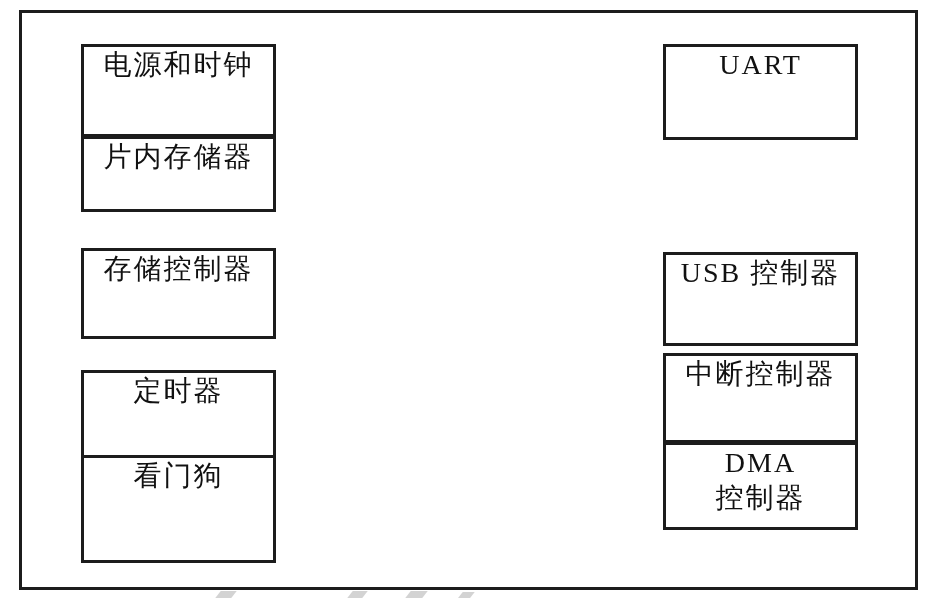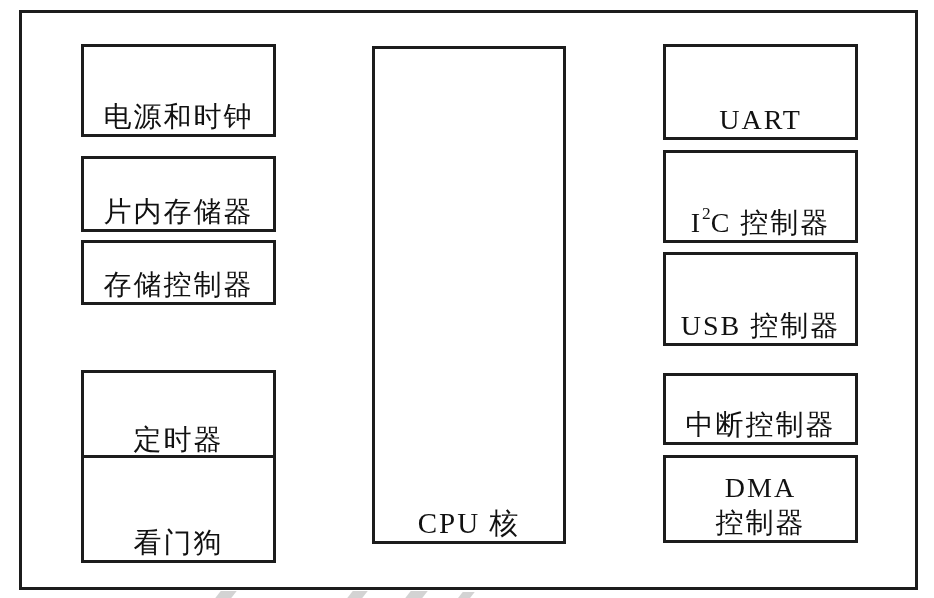--- a/index.html
+++ b/index.html
@@ -25,21 +25,21 @@
     border: 3px solid #1c1c1c;
     box-sizing: border-box;
     background: #ffffff;
   }
   .block {
     position: absolute;
     box-sizing: border-box;
     border: 3px solid #1c1c1c;
     background: #ffffff;
     display: flex;
-    align-items: flex-end;
+    align-items: flex-start;
     justify-content: center;
     text-align: center;
     font-size: 28px;
     letter-spacing: 2px;
     line-height: 1.25;
   }
   .col-left  { left: 81px;  width: 195px; }
   .col-right { left: 663px; width: 195px; }
   .block-cpu {
     left: 372px;
@@ -70,50 +70,44 @@
 </head>
 <body>
 
 <div class="canvas">
 
   <div class="chip-frame"></div>
 
   <div class="block col-left" style="top:44px;height:93px">
     <span class="lbl">电源和时钟</span>
   </div>
-  <div class="block col-left" style="top:156px;height:76px">
+  <div class="block col-left" style="top:136px;height:76px">
     <span class="lbl">片内存储器</span>
   </div>
-  <div class="block col-left" style="top:240px;height:65px">
+  <div class="block col-left" style="top:248px;height:91px">
     <span class="lbl">存储控制器</span>
   </div>
   <div class="block col-left" style="top:370px;height:90px">
     <span class="lbl">定时器</span>
   </div>
   <div class="block col-left" style="top:455px;height:108px">
     <span class="lbl">看门狗</span>
   </div>
 
-  <div class="block block-cpu">
-    <span class="lbl">CPU 核</span>
-  </div>
 
   <div class="block col-right" style="top:44px;height:96px">
     <span class="lbl">UART</span>
   </div>
-  <div class="block col-right" style="top:150px;height:93px">
-    <span class="lbl"><span>I</span><sup>2</sup><span>C 控制器</span></span>
-  </div>
   <div class="block col-right" style="top:252px;height:94px">
     <span class="lbl">USB 控制器</span>
   </div>
-  <div class="block col-right" style="top:373px;height:72px">
+  <div class="block col-right" style="top:353px;height:90px">
     <span class="lbl">中断控制器</span>
   </div>
-  <div class="block col-right" style="top:455px;height:88px">
+  <div class="block col-right" style="top:442px;height:88px">
     <span class="lbl">DMA
 控制器</span>
   </div>
 
   <div class="smudge" style="left:218px;top:591px;width:16px"></div>
   <div class="smudge" style="left:350px;top:591px;width:15px"></div>
   <div class="smudge" style="left:408px;top:591px;width:17px"></div>
   <div class="smudge" style="left:460px;top:592px;width:12px"></div>
 
 </div>

